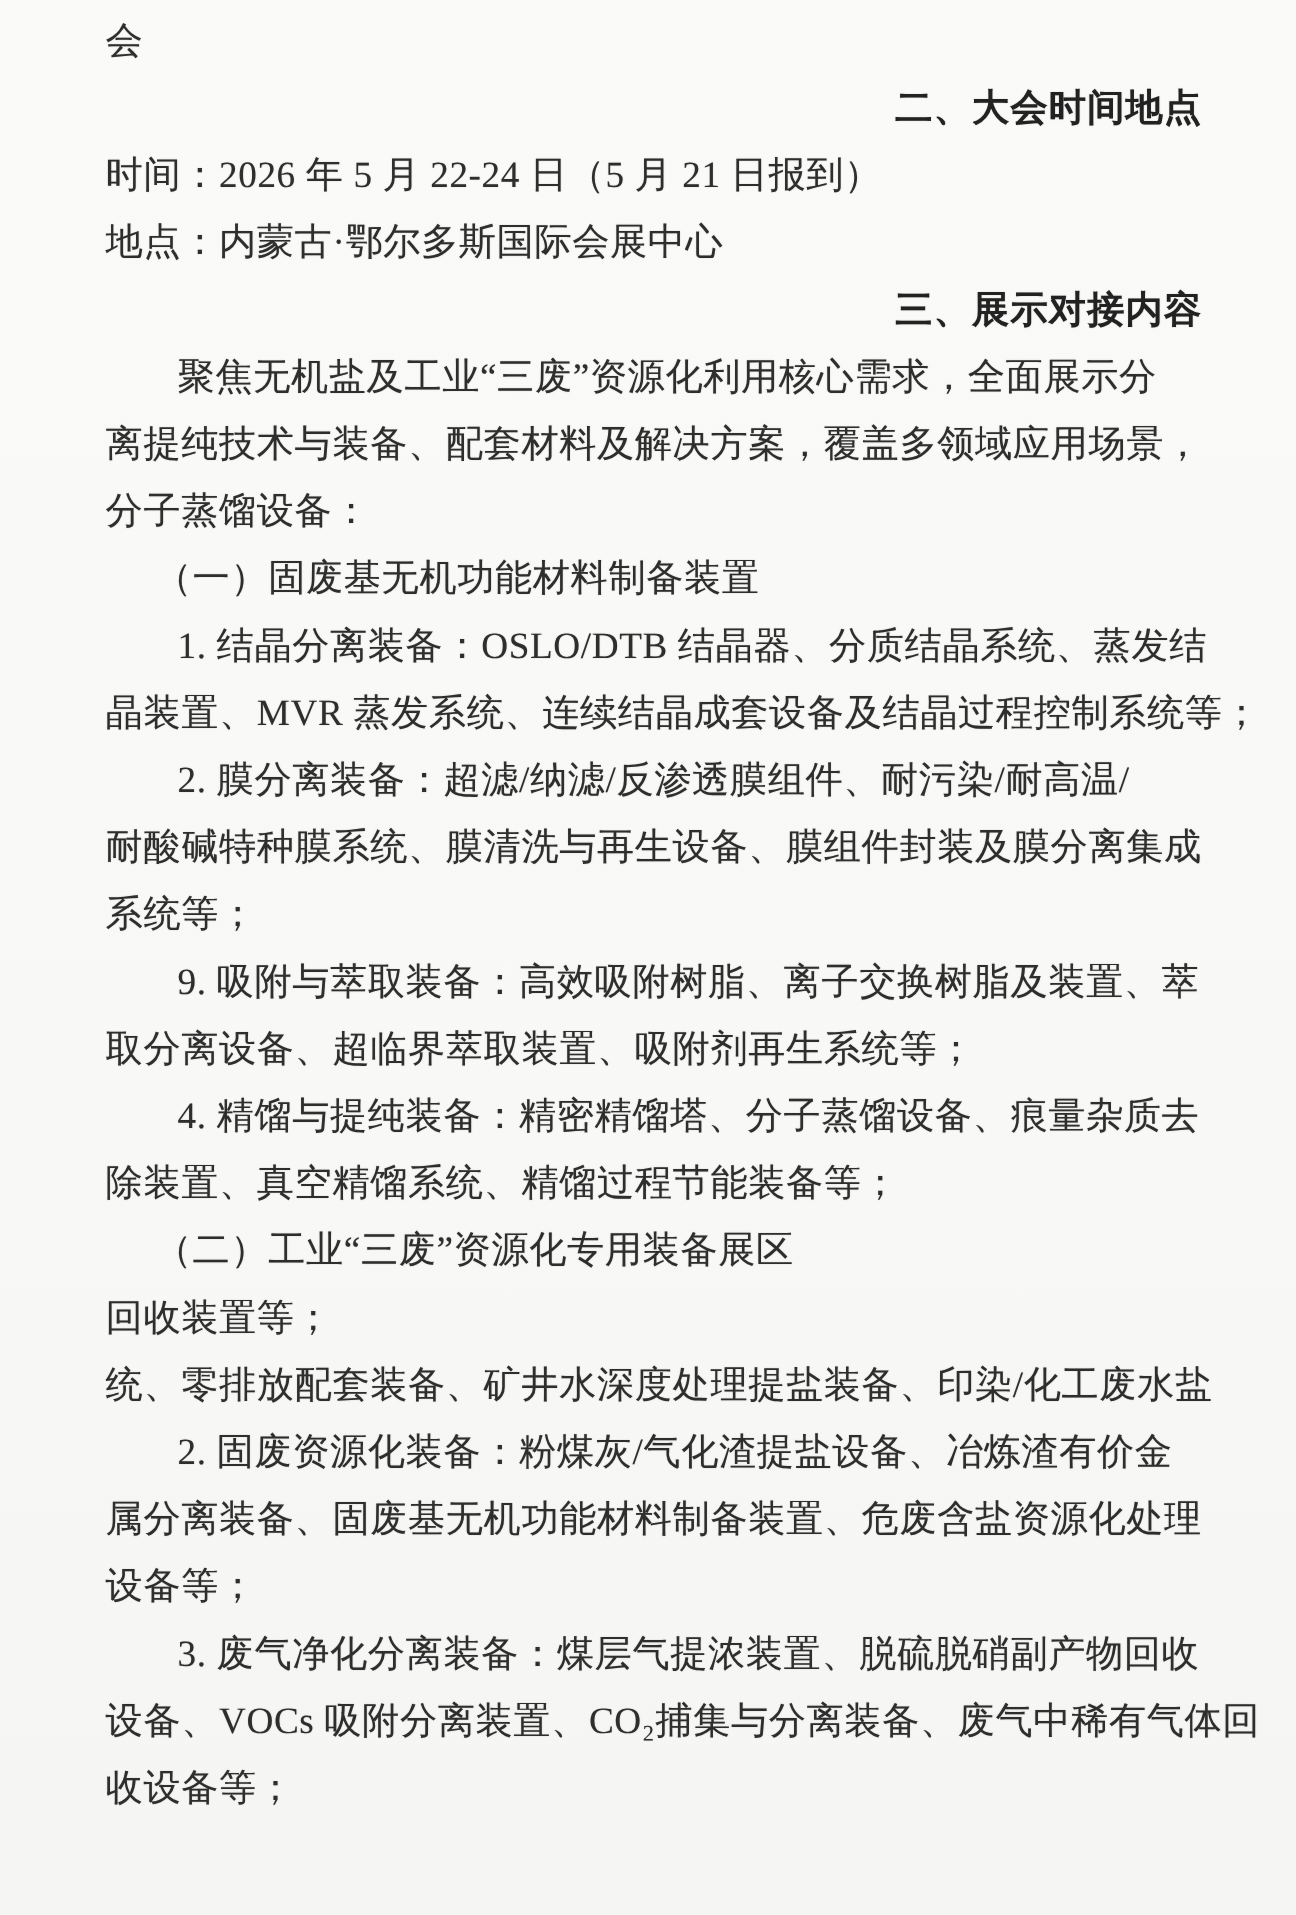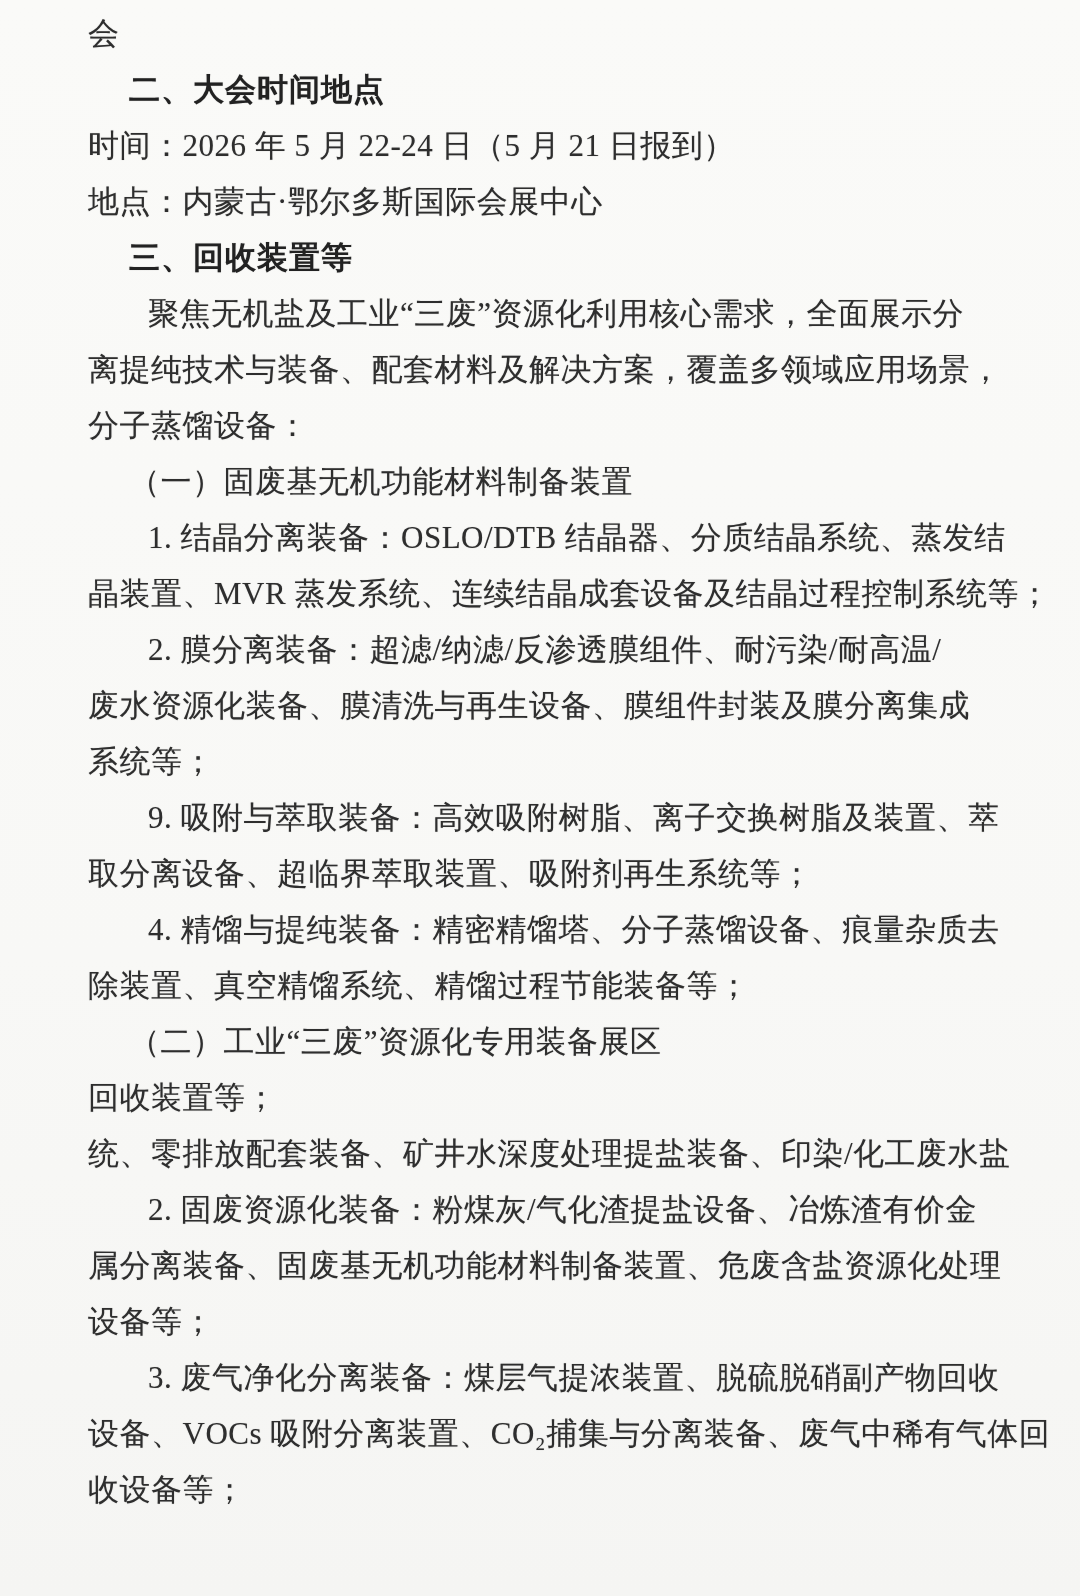--- a/index.html
+++ b/index.html
@@ -27,45 +27,46 @@
     white-space: pre;
     letter-spacing: 0.5px;
     text-shadow: 0 0 1px rgba(46,46,46,0.35);
     font-family: "Liberation Serif", serif;
   }
   .heading {
     font-weight: 700;
     color: #222;
     font-family: "Liberation Sans", sans-serif;
     letter-spacing: 1px;
+    text-align: right;
   }
   .indent-heading {
     padding-left: 41px;
   }
   .indent-para {
     padding-left: 60px;
   }
 </style>
 </head>
 <body>
 
 <div class="page">
   <div class="line">会</div>
   <div class="line heading indent-heading">二、大会时间地点</div>
   <div class="line">时间：2026 年 5 月 22-24 日（5 月 21 日报到）</div>
   <div class="line">地点：内蒙古·鄂尔多斯国际会展中心</div>
-  <div class="line heading indent-heading">三、回收装置等</div>
+  <div class="line heading indent-heading">三、展示对接内容</div>
   <div class="line indent-para">聚焦无机盐及工业“三废”资源化利用核心需求，全面展示分</div>
   <div class="line">离提纯技术与装备、配套材料及解决方案，覆盖多领域应用场景，</div>
   <div class="line">分子蒸馏设备：</div>
   <div class="line indent-heading">（一）固废基无机功能材料制备装置</div>
   <div class="line indent-para">1. 结晶分离装备：OSLO/DTB 结晶器、分质结晶系统、蒸发结</div>
   <div class="line">晶装置、MVR 蒸发系统、连续结晶成套设备及结晶过程控制系统等；</div>
   <div class="line indent-para">2. 膜分离装备：超滤/纳滤/反渗透膜组件、耐污染/耐高温/</div>
-  <div class="line">废水资源化装备、膜清洗与再生设备、膜组件封装及膜分离集成</div>
+  <div class="line">耐酸碱特种膜系统、膜清洗与再生设备、膜组件封装及膜分离集成</div>
   <div class="line">系统等；</div>
   <div class="line indent-para">9. 吸附与萃取装备：高效吸附树脂、离子交换树脂及装置、萃</div>
   <div class="line">取分离设备、超临界萃取装置、吸附剂再生系统等；</div>
   <div class="line indent-para">4. 精馏与提纯装备：精密精馏塔、分子蒸馏设备、痕量杂质去</div>
   <div class="line">除装置、真空精馏系统、精馏过程节能装备等；</div>
   <div class="line indent-heading">（二）工业“三废”资源化专用装备展区</div>
   <div class="line">回收装置等；</div>
   <div class="line">统、零排放配套装备、矿井水深度处理提盐装备、印染/化工废水盐</div>
   <div class="line indent-para">2. 固废资源化装备：粉煤灰/气化渣提盐设备、冶炼渣有价金</div>
   <div class="line">属分离装备、固废基无机功能材料制备装置、危废含盐资源化处理</div>

